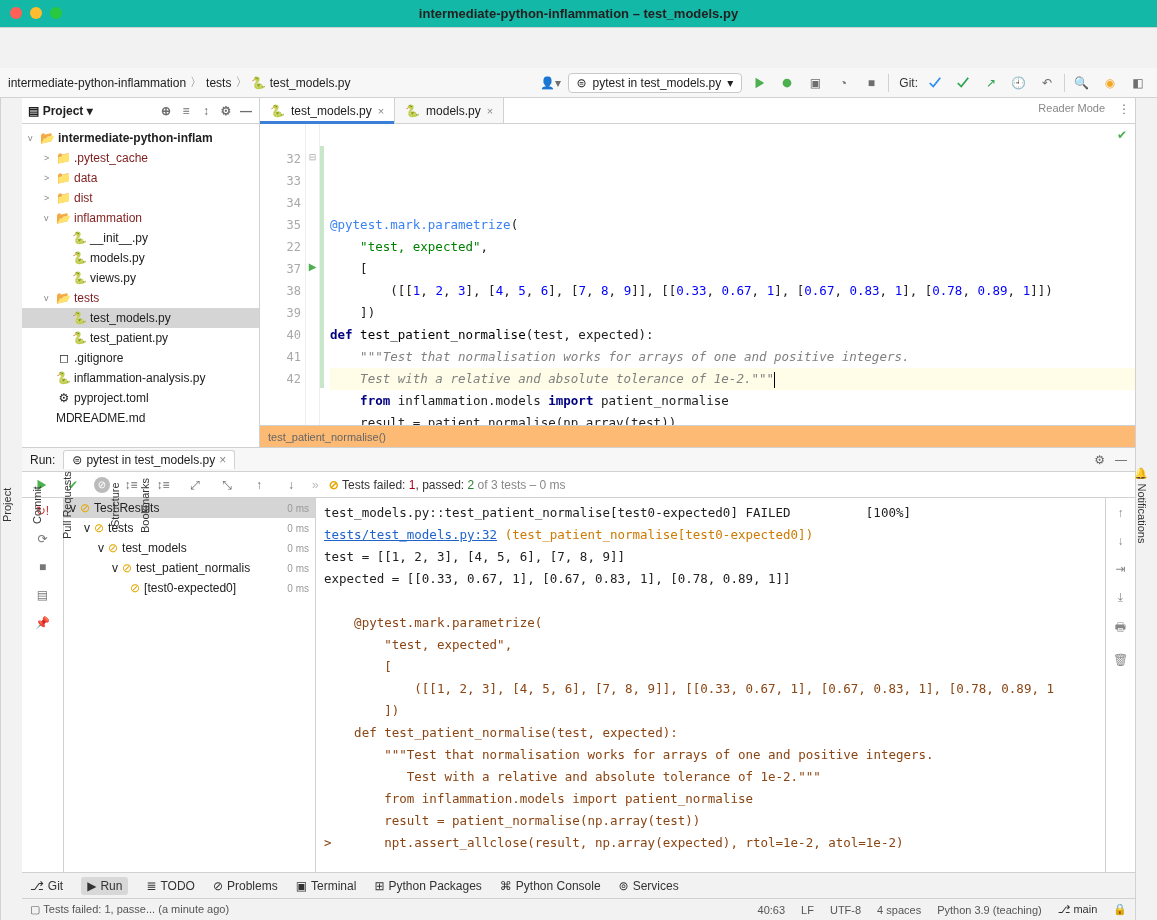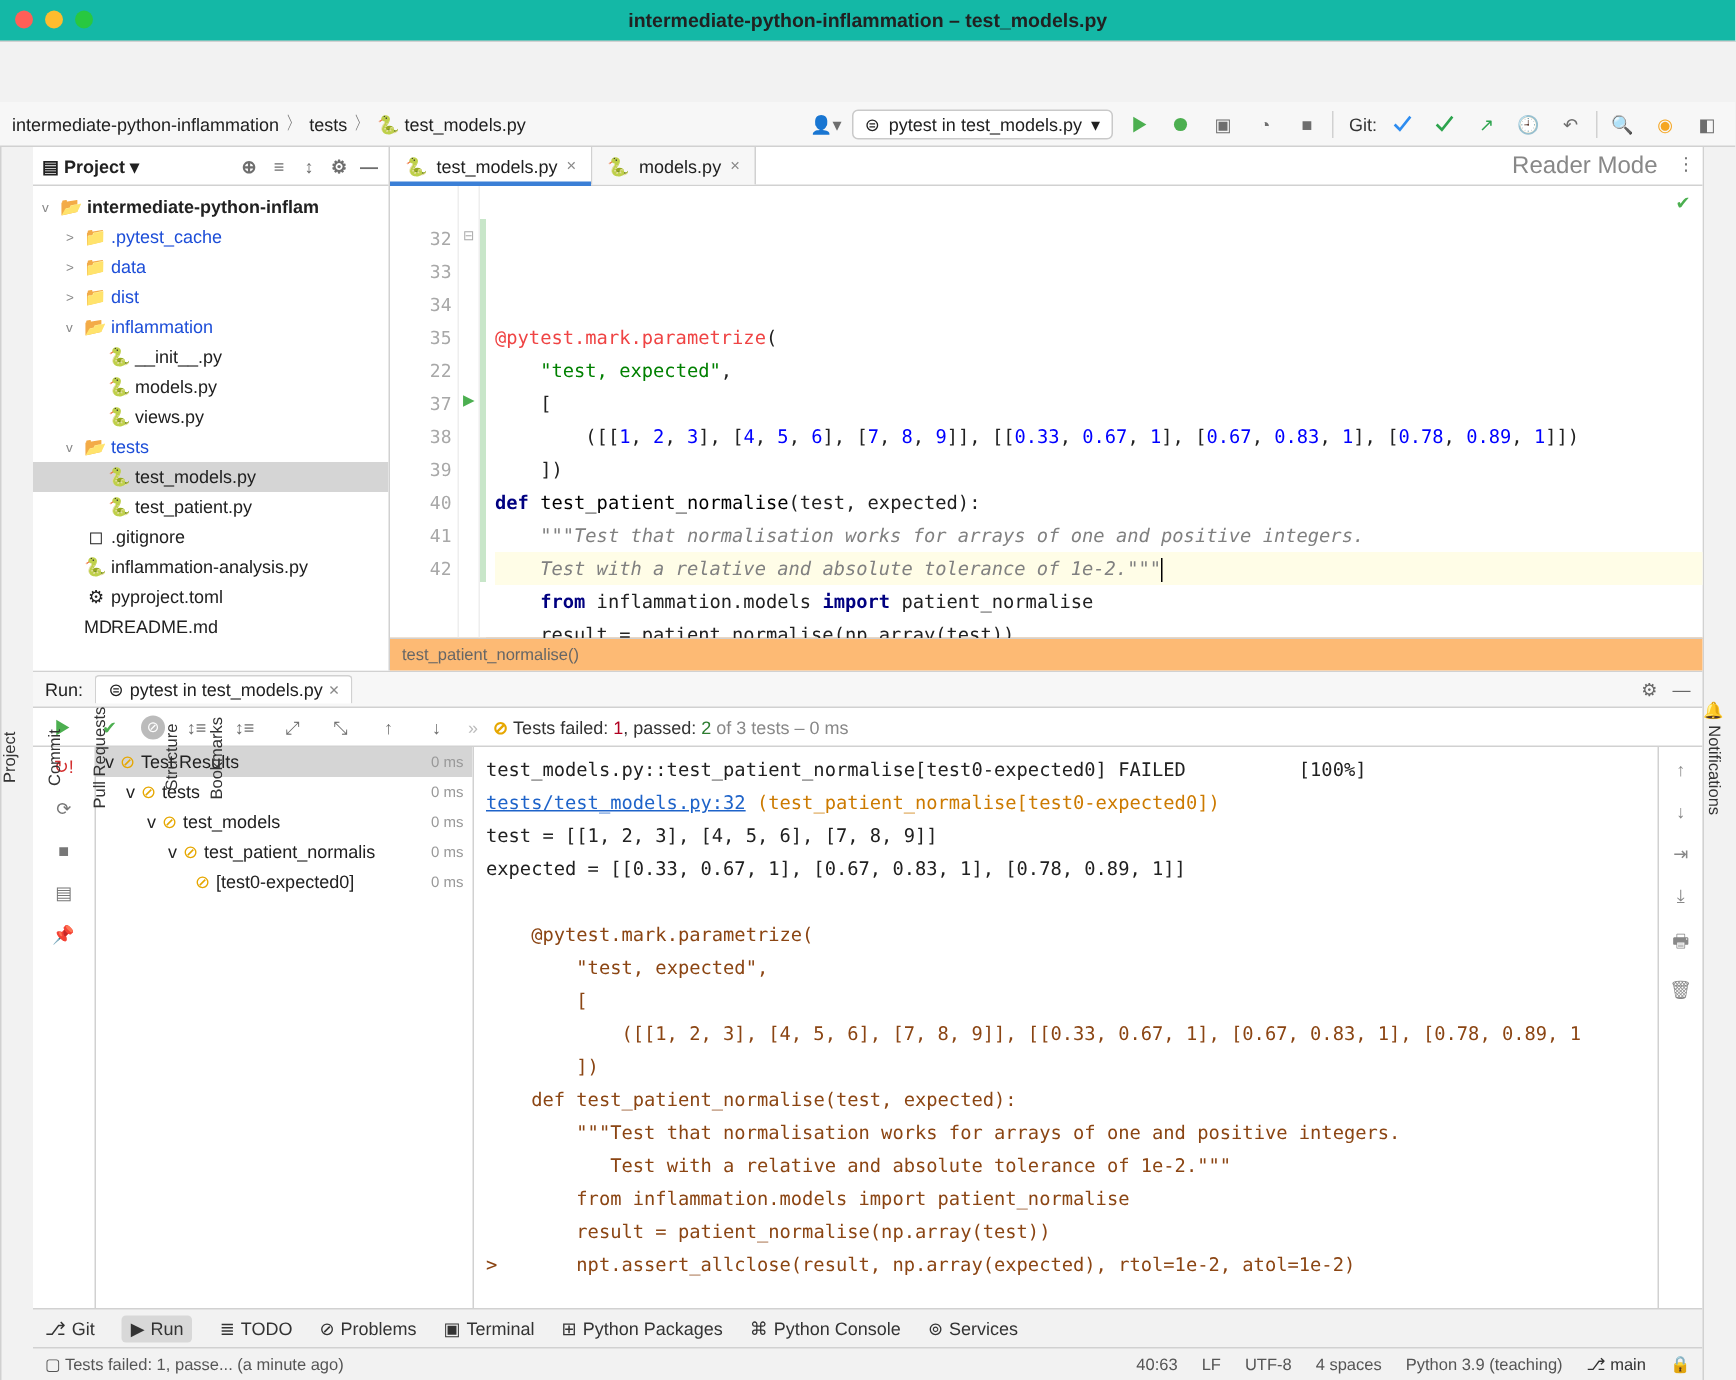--- a/index.html
+++ b/index.html
@@ -88,39 +88,39 @@
   }
   .ph-icons{display:flex; gap:6px; color:#6e6e6e;}
   .ph-icons span{width:14px;height:14px;display:inline-flex;align-items:center;justify-content:center;}
   .tree{flex:1; overflow:auto; font-size:12px; padding-top:4px;}
   .tree-row{
     display:flex; align-items:center; height:20px; padding-left:6px; white-space:nowrap; cursor:default;
   }
   .tree-row .chev{width:12px;color:#888;font-size:9px;}
   .tree-row .ficon{width:16px;text-align:center;margin-right:2px;}
   .tree-row.selected{background:#d5d5d5;}
-  .tree-dir{color:#1d4ed8;}
+  .tree-dir{color:#7f1d1d;}
   .tree-bold{font-weight:700;}
 
   .editor-area{flex:1; display:flex; flex-direction:column; background:#fff; min-width:0;}
   .ed-tabs{
     height:26px; border-bottom:1px solid var(--border);
     display:flex; align-items:stretch;
   }
   .ed-tab{
     display:flex; align-items:center; gap:6px; padding:0 10px; font-size:12px;
     border-right:1px solid var(--border); position:relative; background:#f7f7f7;
   }
   .ed-tab.active{background:#fff;}
   .ed-tab.active::after{
     content:""; position:absolute; left:0;right:0;bottom:-1px;height:3px;background:var(--tab-active-underline);
   }
   .ed-tab .close-x{color:#888;font-size:11px;}
   .reader-mode{
-    position:absolute; right:30px; top:4px; font-size:16px; color:#888;
+    position:absolute; right:30px; top:4px; font-size:11px; color:#888;
   }
   .editor-body{flex:1; display:flex; position:relative; overflow:hidden;}
   .ln-gutter{
     width:46px; background:#fff; border-right:1px solid #eee;
     font-family:"Menlo","Consolas",monospace; font-size:12px; color:var(--gutter);
     text-align:right; padding:2px 4px 0 0;
   }
   .ln-gutter div{height:22px; line-height:22px;}
   .fold-gutter{width:14px;border-right:1px solid #eee; background:#fff;}
   .fold-gutter div{height:22px;line-height:22px;text-align:center;font-size:9px;color:#aaa;}
@@ -128,21 +128,21 @@
   .green-strip div{height:22px;}
   .green-strip div.g{background:#c8e6c9;}
   .code{
     flex:1; font-family:"Menlo","Consolas",monospace; font-size:12.5px;
     padding:2px 0 0 6px; white-space:pre; overflow:auto; line-height:22px;
     position:relative;
   }
   .code .row{height:22px;}
   .hl{background:#fffde7;}
   .kw{color:#000080;font-weight:bold;}
-  .deco{color:#ef4444;}
+  .deco{color:#3b82f6;}
   .num{color:#0000ff;}
   .str{color:#008000;}
   .it{color:#808080;font-style:italic;}
   .fn{color:#000;}
   .cursor{border-left:1px solid #000;display:inline-block;height:16px;vertical-align:middle;}
   .new-label{position:absolute;top:-18px;left:6px;font-size:11px;color:#888;}
   .run-arrow{color:#4caf50;font-size:10px;}
   .crumb-bar{
     height:22px;border-top:1px solid var(--border); background:#fdba74;
     font-size:11px; color:#666; padding-left:8px; line-height:22px;

